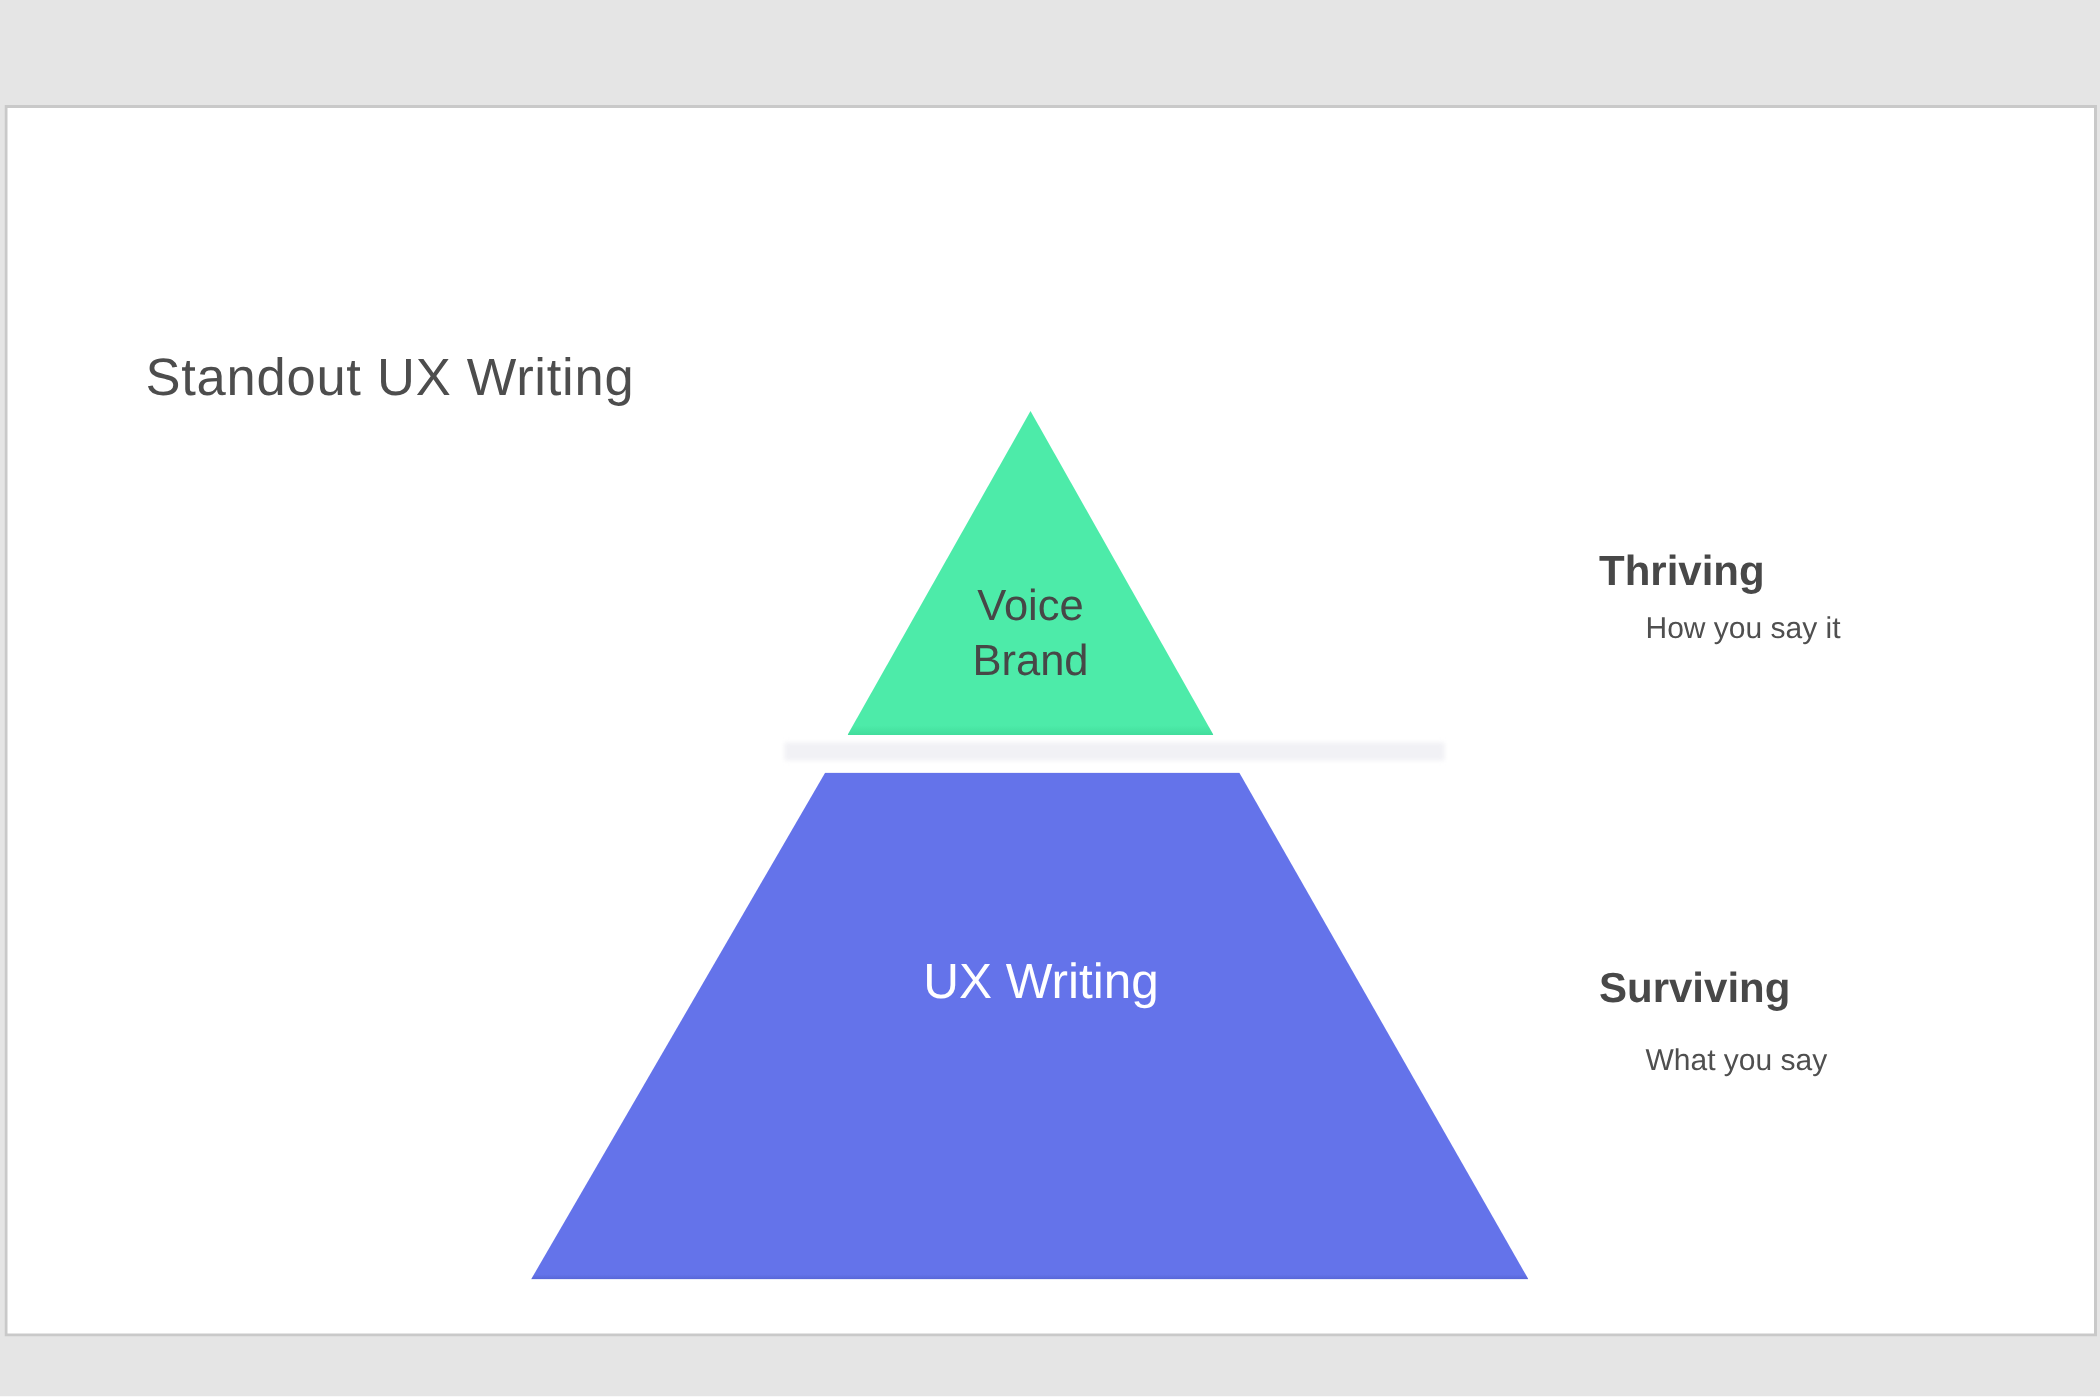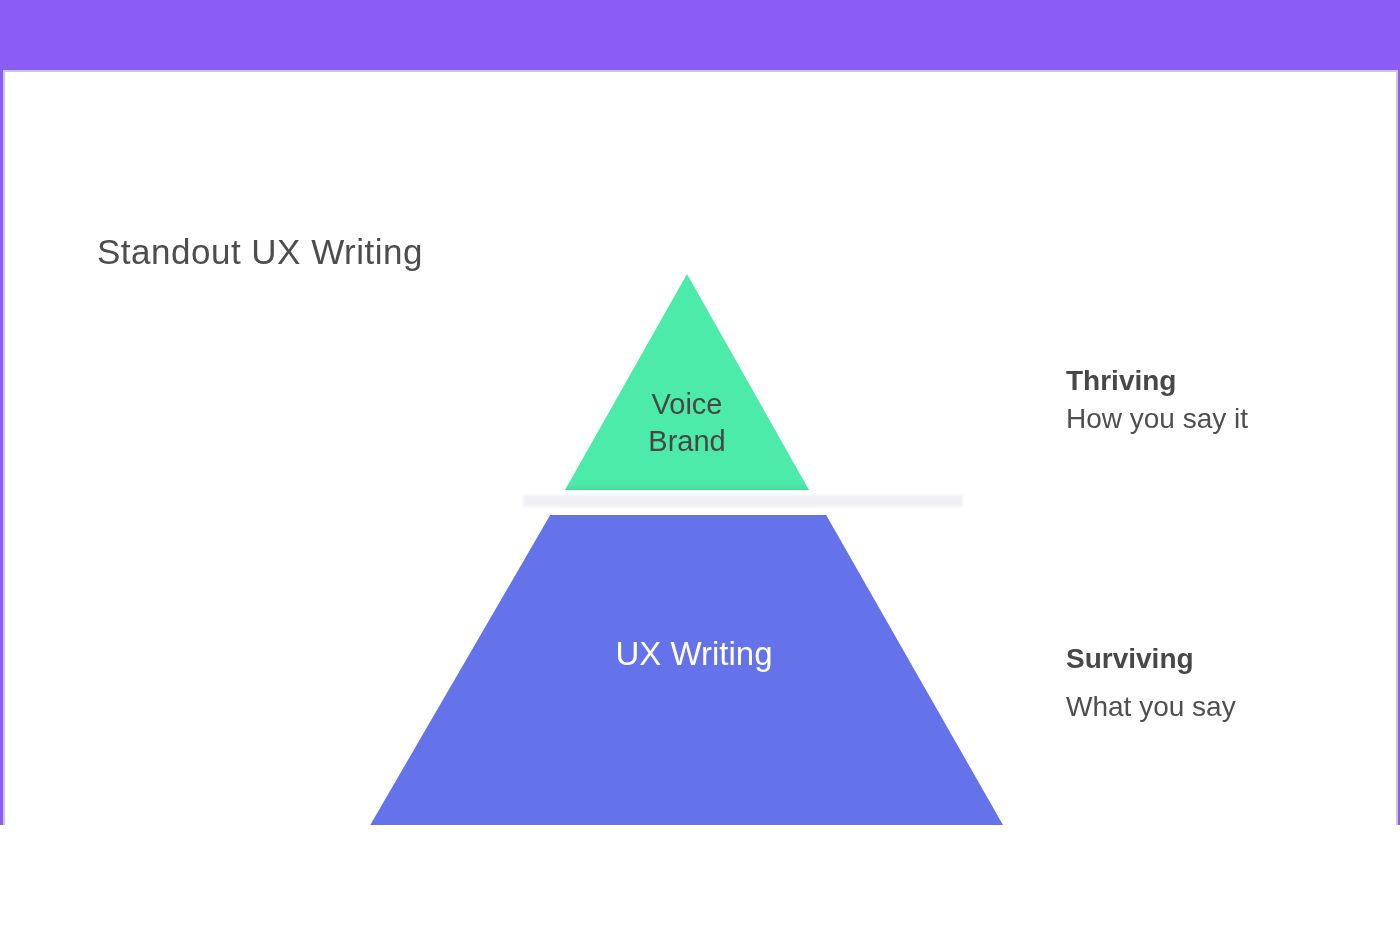--- a/index.html
+++ b/index.html
@@ -4,22 +4,22 @@
 <style>
   html, body {
     margin: 0;
     padding: 0;
     background: #ffffff;
     font-family: "Liberation Sans", sans-serif;
   }
   .stage {
     position: relative;
     width: 1400px;
-    height: 825px;
-    background: #8b5cf6;
+    height: 931px;
+    background: #e5e5e5;
     overflow: hidden;
   }
   .card {
     position: absolute;
     left: 3px;
     top: 70px;
     width: 1391px;
     height: 817px;
     background: #ffffff;
     border: 2px solid #c9c9c9;
@@ -90,25 +90,26 @@
   .annot-1 { top: 290px; }
   .annot-2 { top: 568px; }
   .annot-heading {
     font-size: 28px;
     font-weight: 700;
     line-height: 38px;
     color: #484848;
     white-space: nowrap;
   }
   .annot-desc {
-    font-size: 28px;
+    font-size: 20px;
     font-weight: 400;
     line-height: 38px;
     color: #4f4f4f;
     white-space: nowrap;
+    margin-left: 31px;
   }
   .annot-2 .annot-desc { margin-top: 10px; }
 </style>
 </head>
 <body>
 
 <div class="stage">
   <div class="card">
 
     <div class="diagram-title">Standout UX Writing</div>

